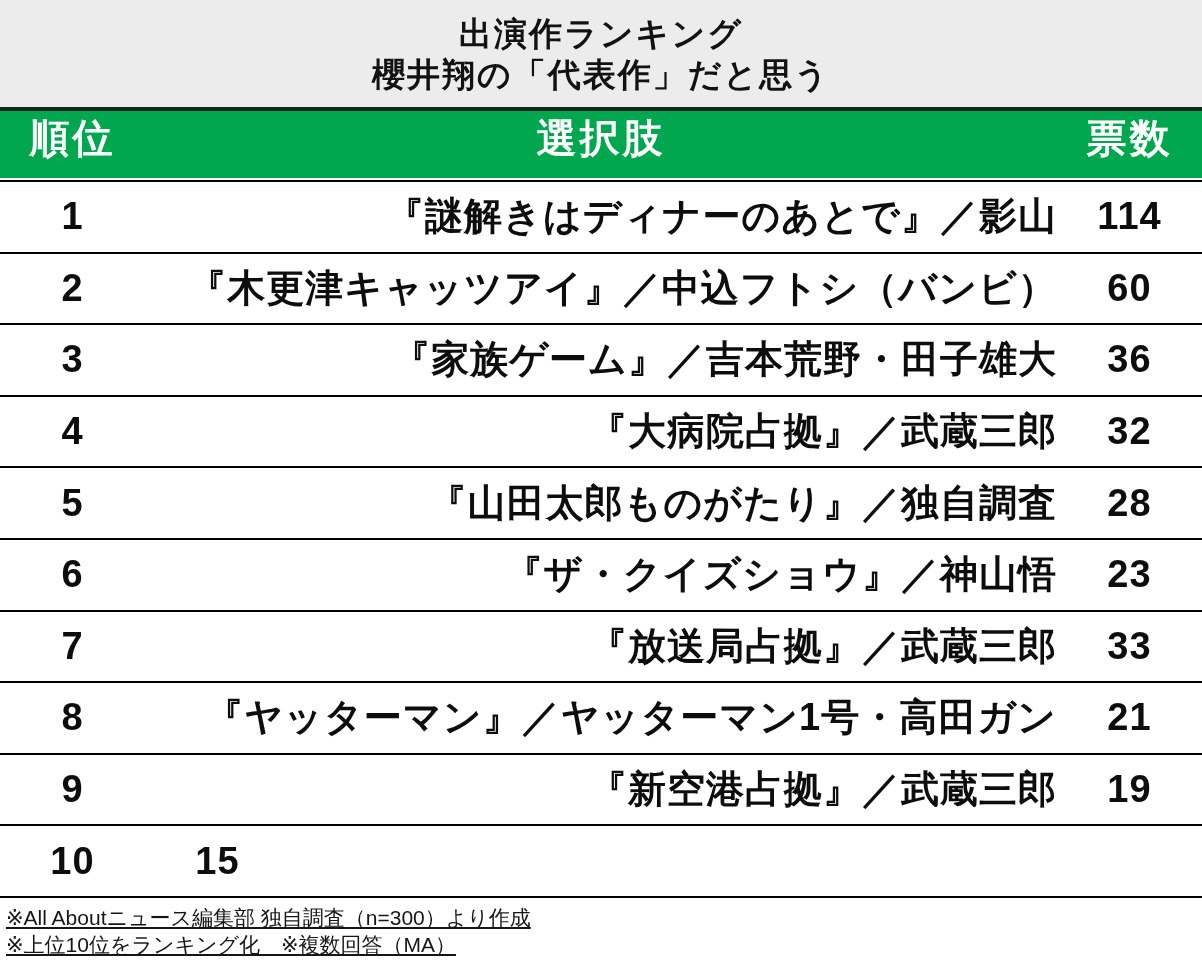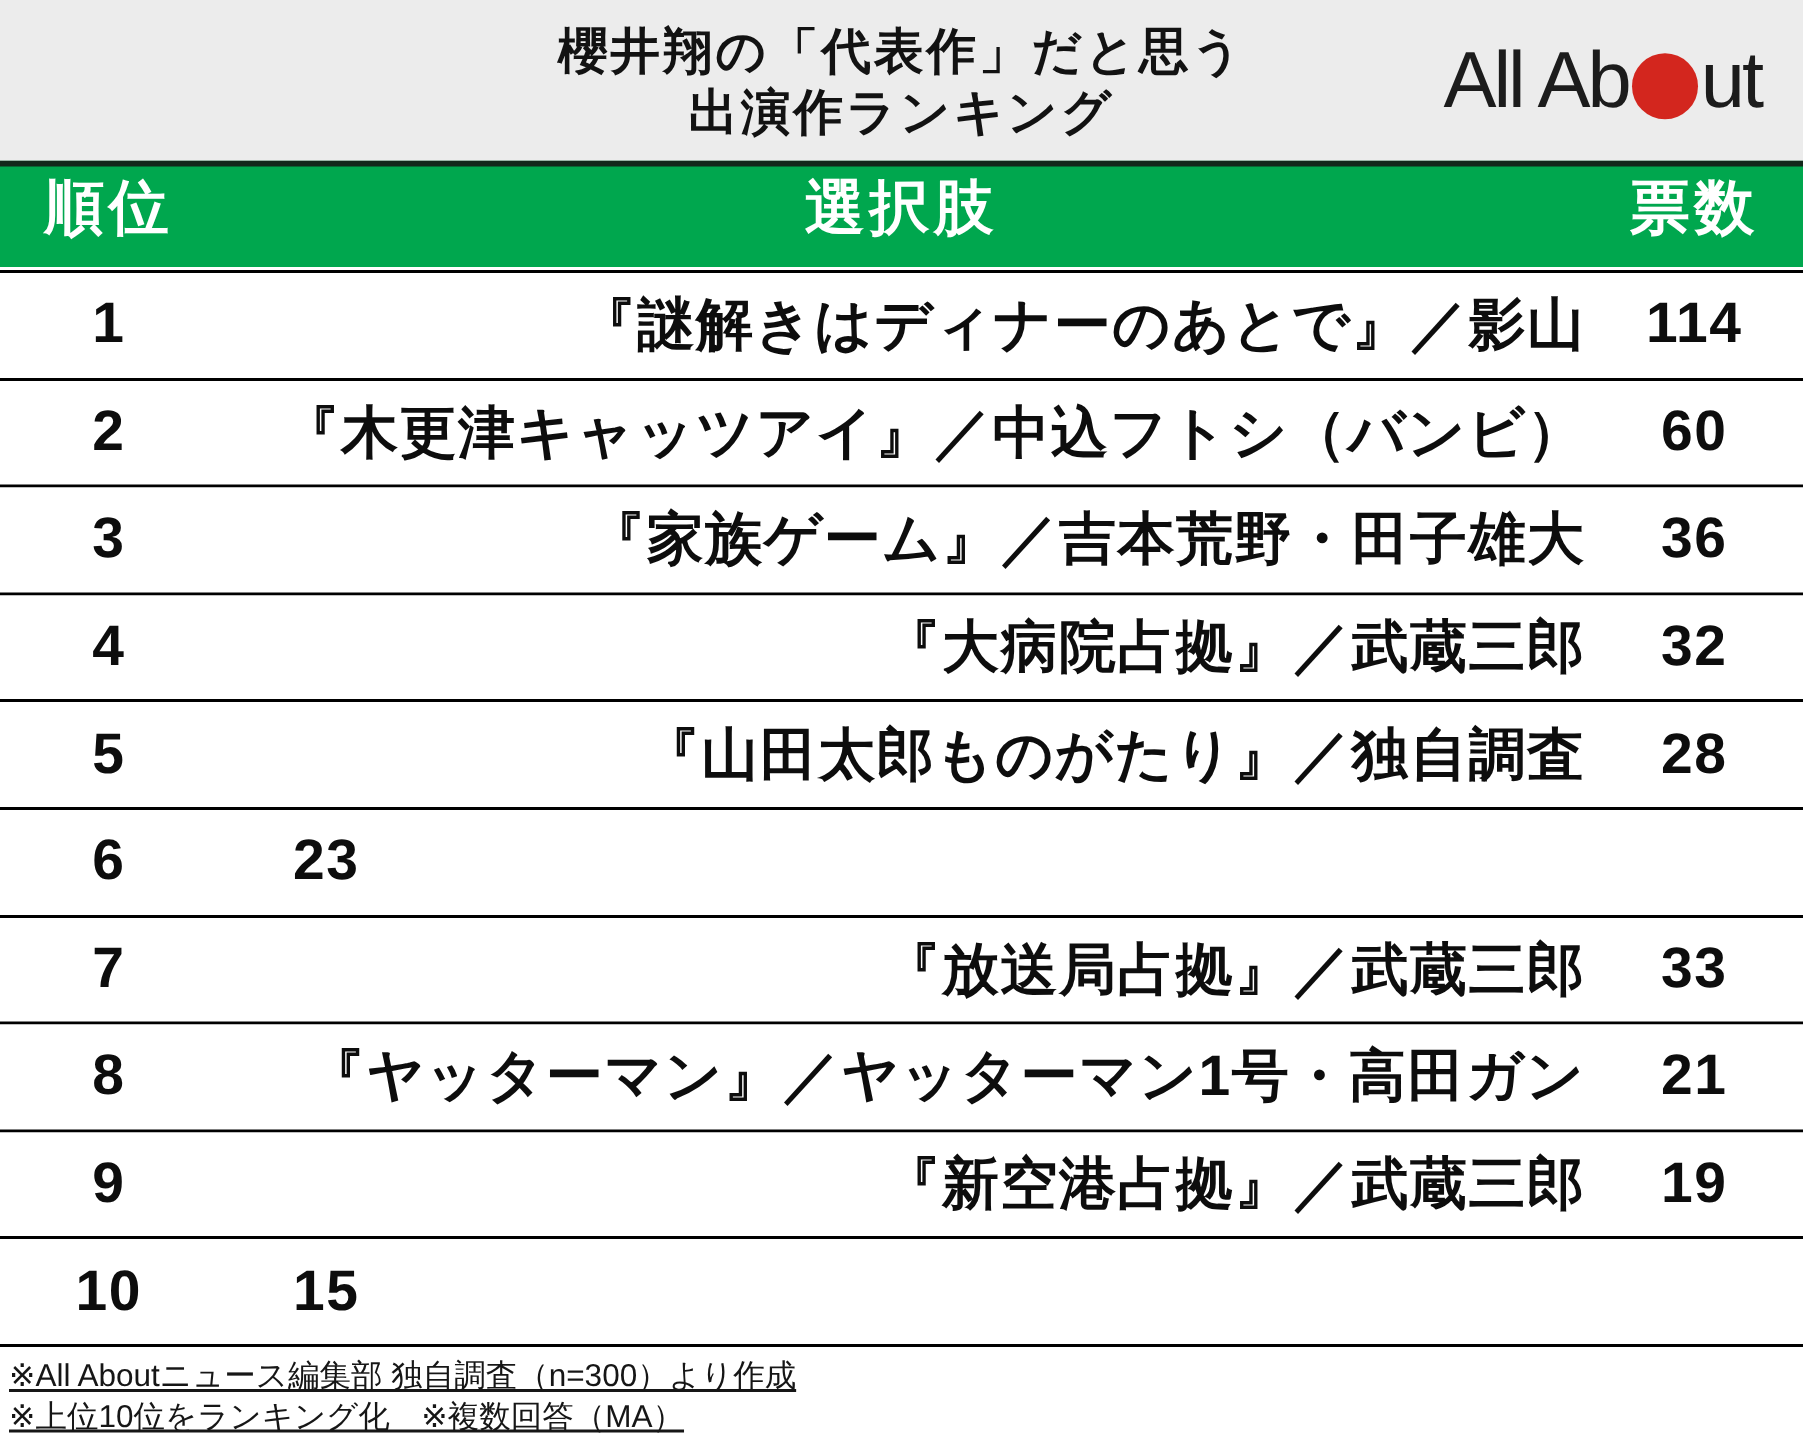--- a/index.html
+++ b/index.html
@@ -101,27 +101,22 @@
     text-decoration: underline;
   }
 </style>
 </head>
 <body>
 
 <div class="page">
 
   <div class="top-header">
     <div class="main-title">
+      <div>出演作ランキング</div>
       <div>櫻井翔の「代表作」だと思う</div>
-      <div>出演作ランキング</div>
-    </div>
-    <div class="logo">
-      <span>All Ab</span>
-        <span class="logo-dot"></span>
-        <span>ut</span>
     </div>
   </div>
 
   <div class="table-head">
     <div class="c-rank">順位</div>
     <div class="c-choice">選択肢</div>
     <div class="c-votes">票数</div>
   </div>
 
   <div class="table-body">
@@ -145,20 +140,21 @@
       <div class="c-choice">『大病院占拠』／武蔵三郎</div>
       <div class="c-votes">32</div>
     </div>
     <div class="row">
       <div class="c-rank">5</div>
       <div class="c-choice">『山田太郎ものがたり』／独自調査</div>
       <div class="c-votes">28</div>
     </div>
     <div class="row">
       <div class="c-rank">6</div>
+      <div class="c-choice">『ザ・クイズショウ』／神山悟</div>
       <div class="c-votes">23</div>
     </div>
     <div class="row">
       <div class="c-rank">7</div>
       <div class="c-choice">『放送局占拠』／武蔵三郎</div>
       <div class="c-votes">33</div>
     </div>
     <div class="row">
       <div class="c-rank">8</div>
       <div class="c-choice">『ヤッターマン』／ヤッターマン1号・高田ガン</div>

